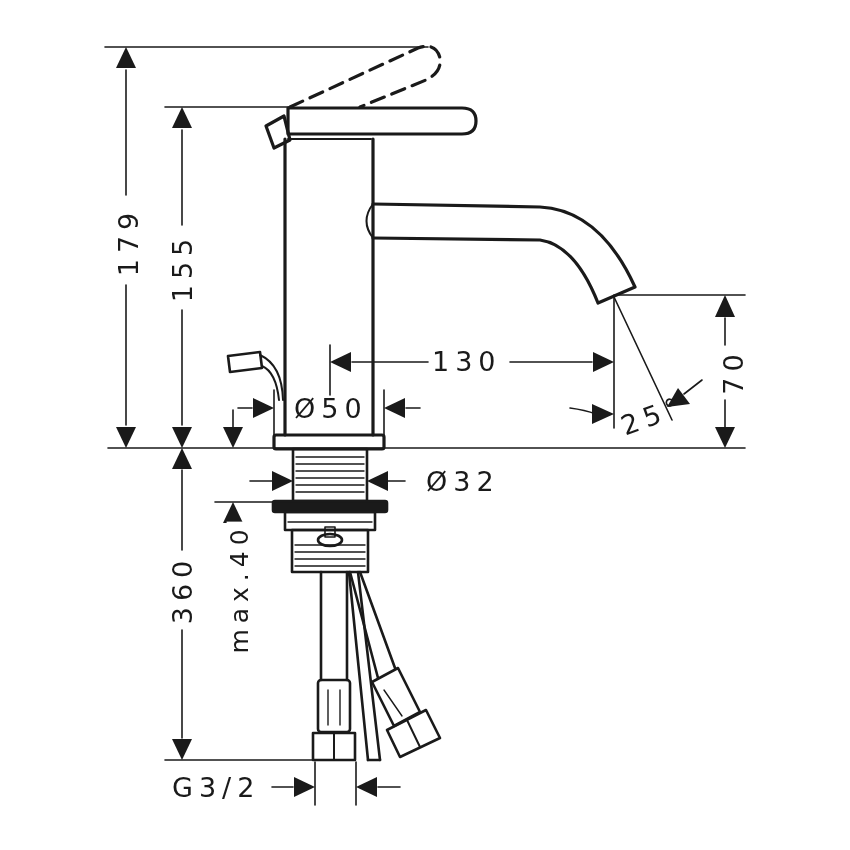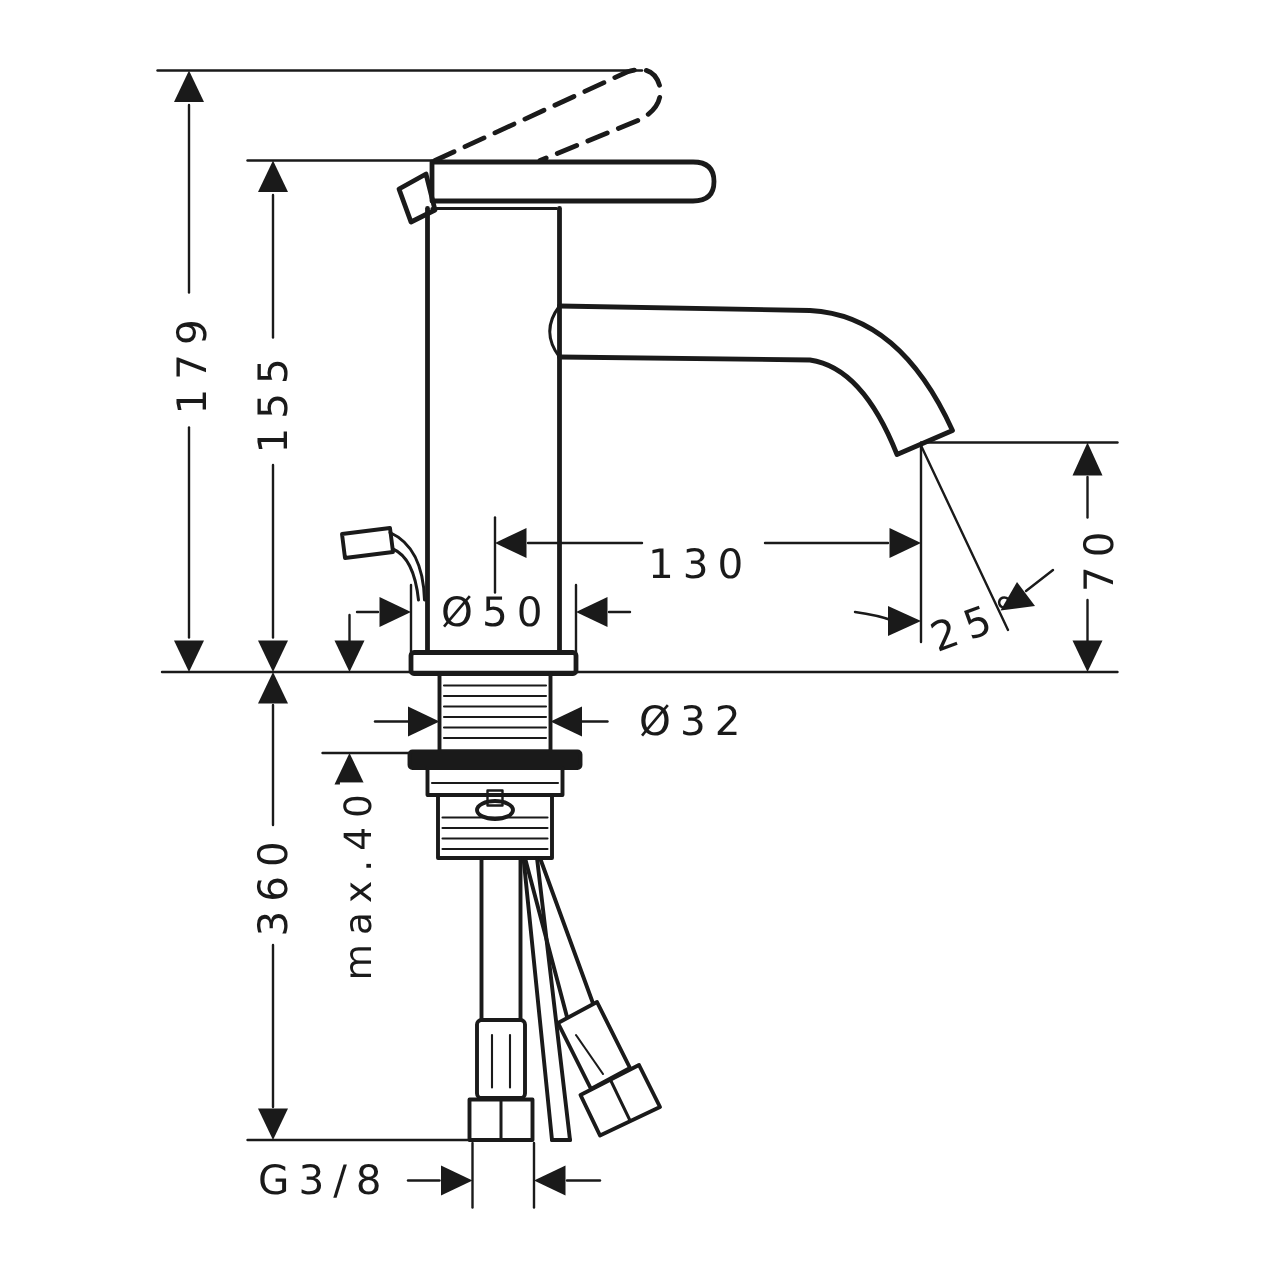--- a/index.html
+++ b/index.html
@@ -176,19 +176,19 @@
     <line x1="384" y1="690" x2="402" y2="716" stroke-width="1.4"></line>
     <path d="M387,730 L426,710 L440,738 L400,757 z"></path>
     <line x1="407" y1="720" x2="420" y2="747" stroke-width="2"></line>
   </g>
 </svg>
 
 <div class="dim-text rot" style="left:92px; top:228px;">179</div>
 <div class="dim-text rot" style="left:146px; top:254px;">155</div>
 <div class="dim-text rot" style="left:146px; top:576px;">360</div>
 <div class="dim-text rot" style="left:172px; top:576px; font-size:25px;">max.40</div>
-<div class="dim-text" style="left:430px; top:363px;">130</div>
+<div class="dim-text" style="left:430px; top:348px;">130</div>
 <div class="dim-text rot" style="left:708px; top:358px;">70</div>
 <div class="dim-text" style="left:618px; top:402px; background:transparent; transform:rotate(-20deg);">25°</div>
 <div class="dim-text" style="left:292px; top:395px; background:transparent;text-align:center;">Ø50</div>
 <div class="dim-text" style="left:424px; top:468px;">Ø32</div>
-<div class="dim-text" style="left:170px; top:774px;">G3/8</div>
+<div class="dim-text" style="left:170px; top:774px;">G3/2</div>
 </div>
 
 </body></html>

